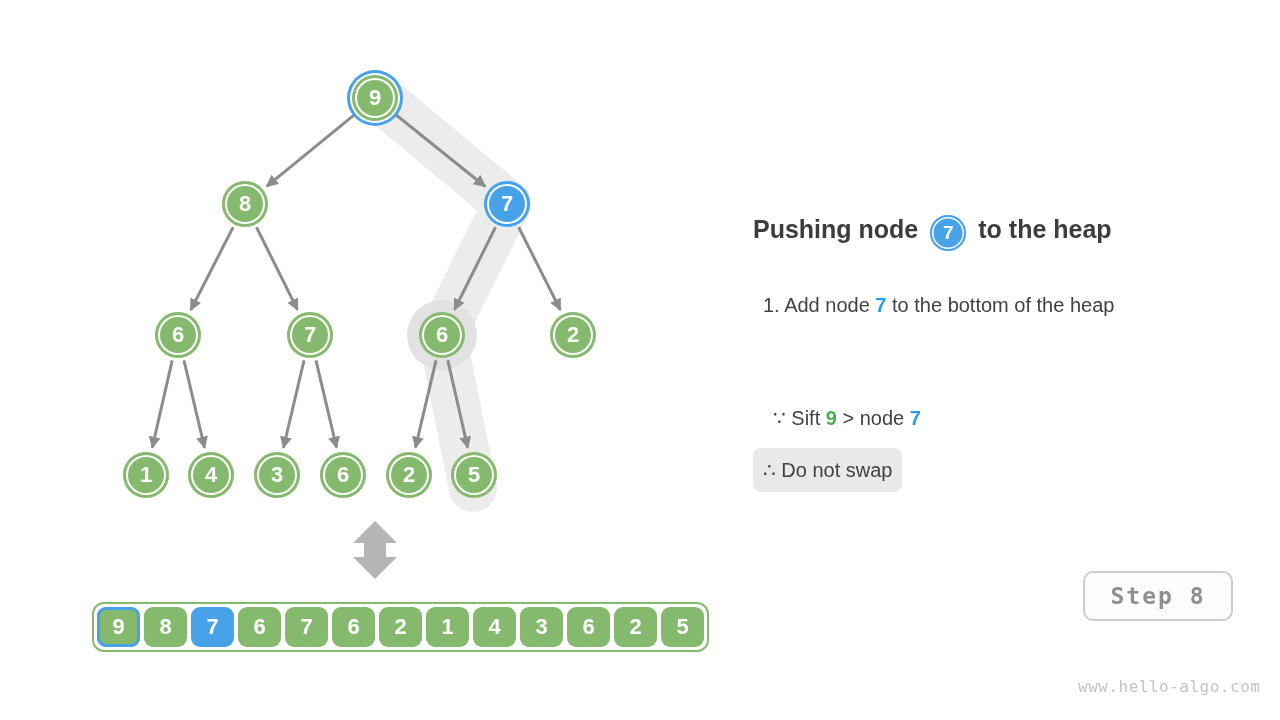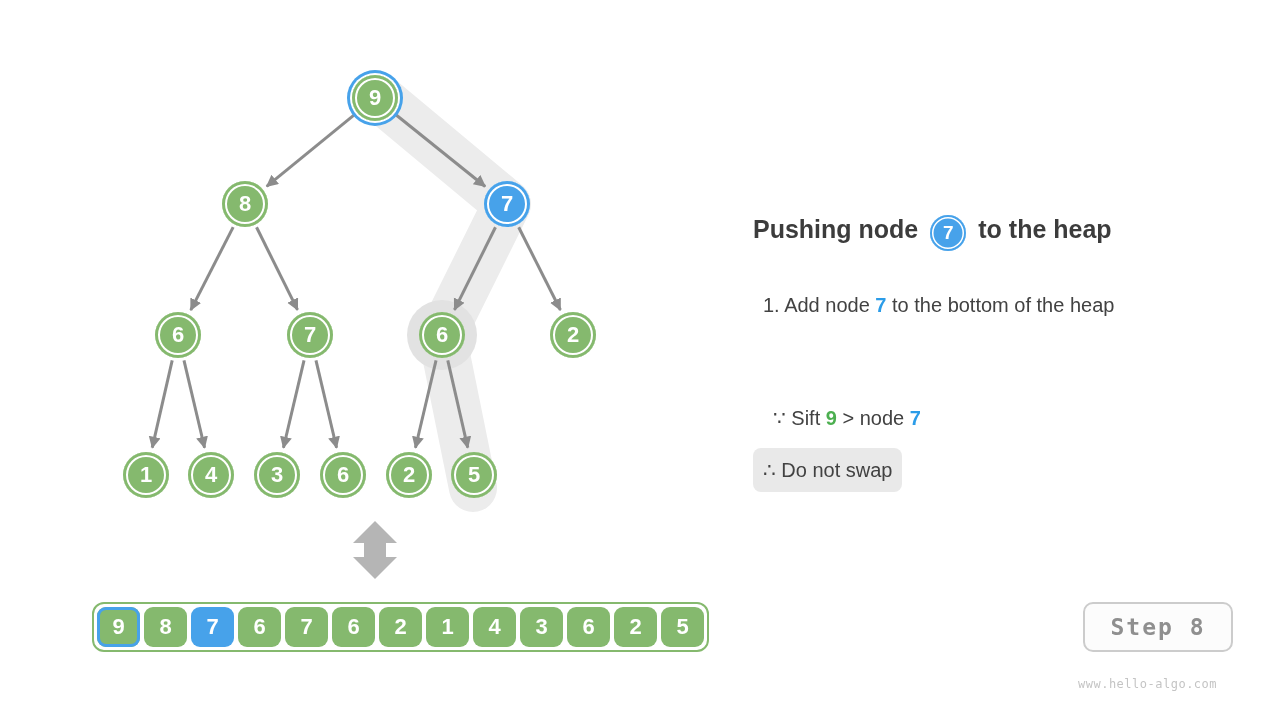--- a/index.html
+++ b/index.html
@@ -64,31 +64,31 @@
   .hl-blue { color: var(--blue-text, #2B9CE8); font-weight: bold; }
   .hl-green { color: var(--green-text, #4CAF50); font-weight: bold; }
   .because { left: 773px; }
   .note-box {
     position: absolute; left: 753px; top: 448px; z-index: 2;
     background: var(--note-box-bg, #E9E9E9); border-radius: 8px;
     padding: 10px 10px; font-size: 20px; color: var(--body-text, #424242);
     white-space: nowrap;
   }
   .step-badge {
-    position: absolute; left: 1083px; top: 602px; z-index: 2;
+    position: absolute; left: 1083px; top: 571px; z-index: 2;
     width: 150px; height: 50px;
     display: flex; align-items: center; justify-content: center;
     border: 2px solid var(--step-border, #CCCCCC); border-radius: 10px;
     background: var(--step-bg, #FCFCFC);
     font-family: "DejaVu Sans Mono", monospace; font-weight: bold;
     font-size: 23px; letter-spacing: 2px; color: var(--step-text, #8F8F8F);
   }
   .watermark {
     position: absolute; left: 1078px; top: 677px; z-index: 2;
-    font-family: "DejaVu Sans Mono", monospace; font-size: 12px;
+    font-family: "DejaVu Sans Mono", monospace; font-size: 16px;
     color: var(--watermark-text, #C4C4C4); letter-spacing: 0.5px;
   }
 </style>
 </head>
 <body>
 
 <div id="stage">
 
   <svg id="tree-graphics" width="1280" height="720" viewBox="0 0 1280 720">
       <defs>

